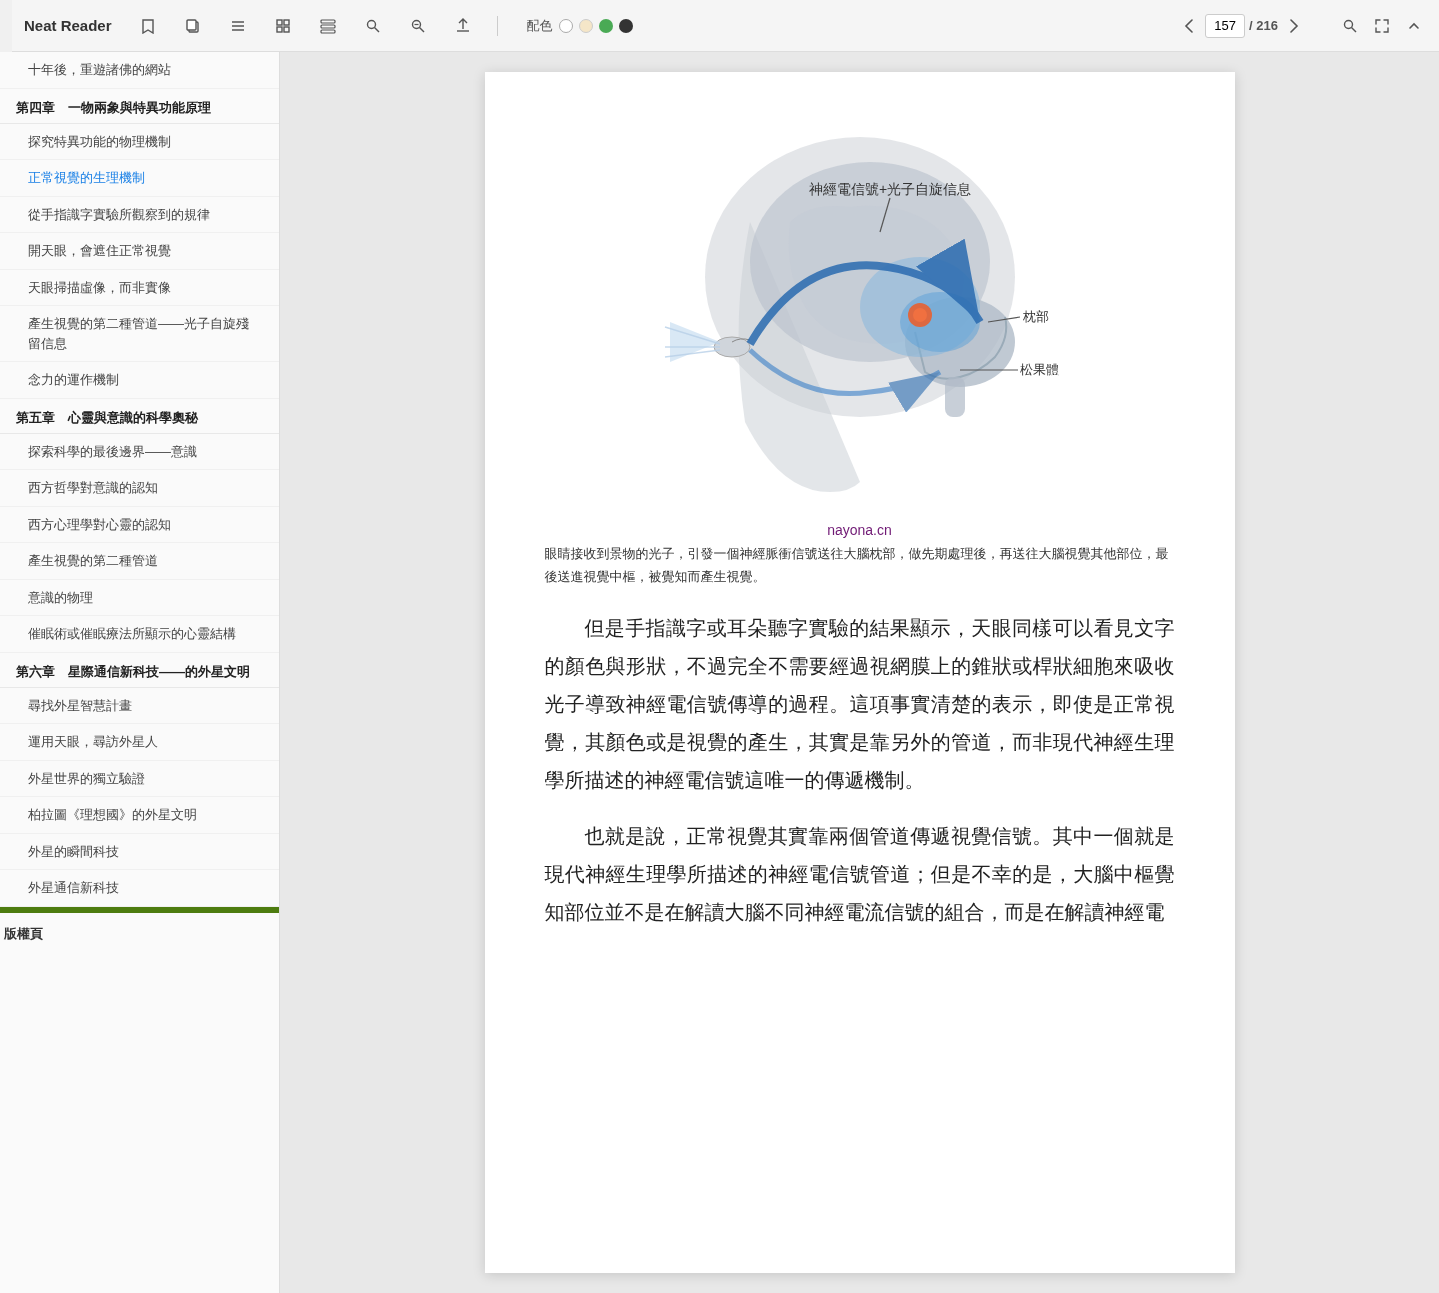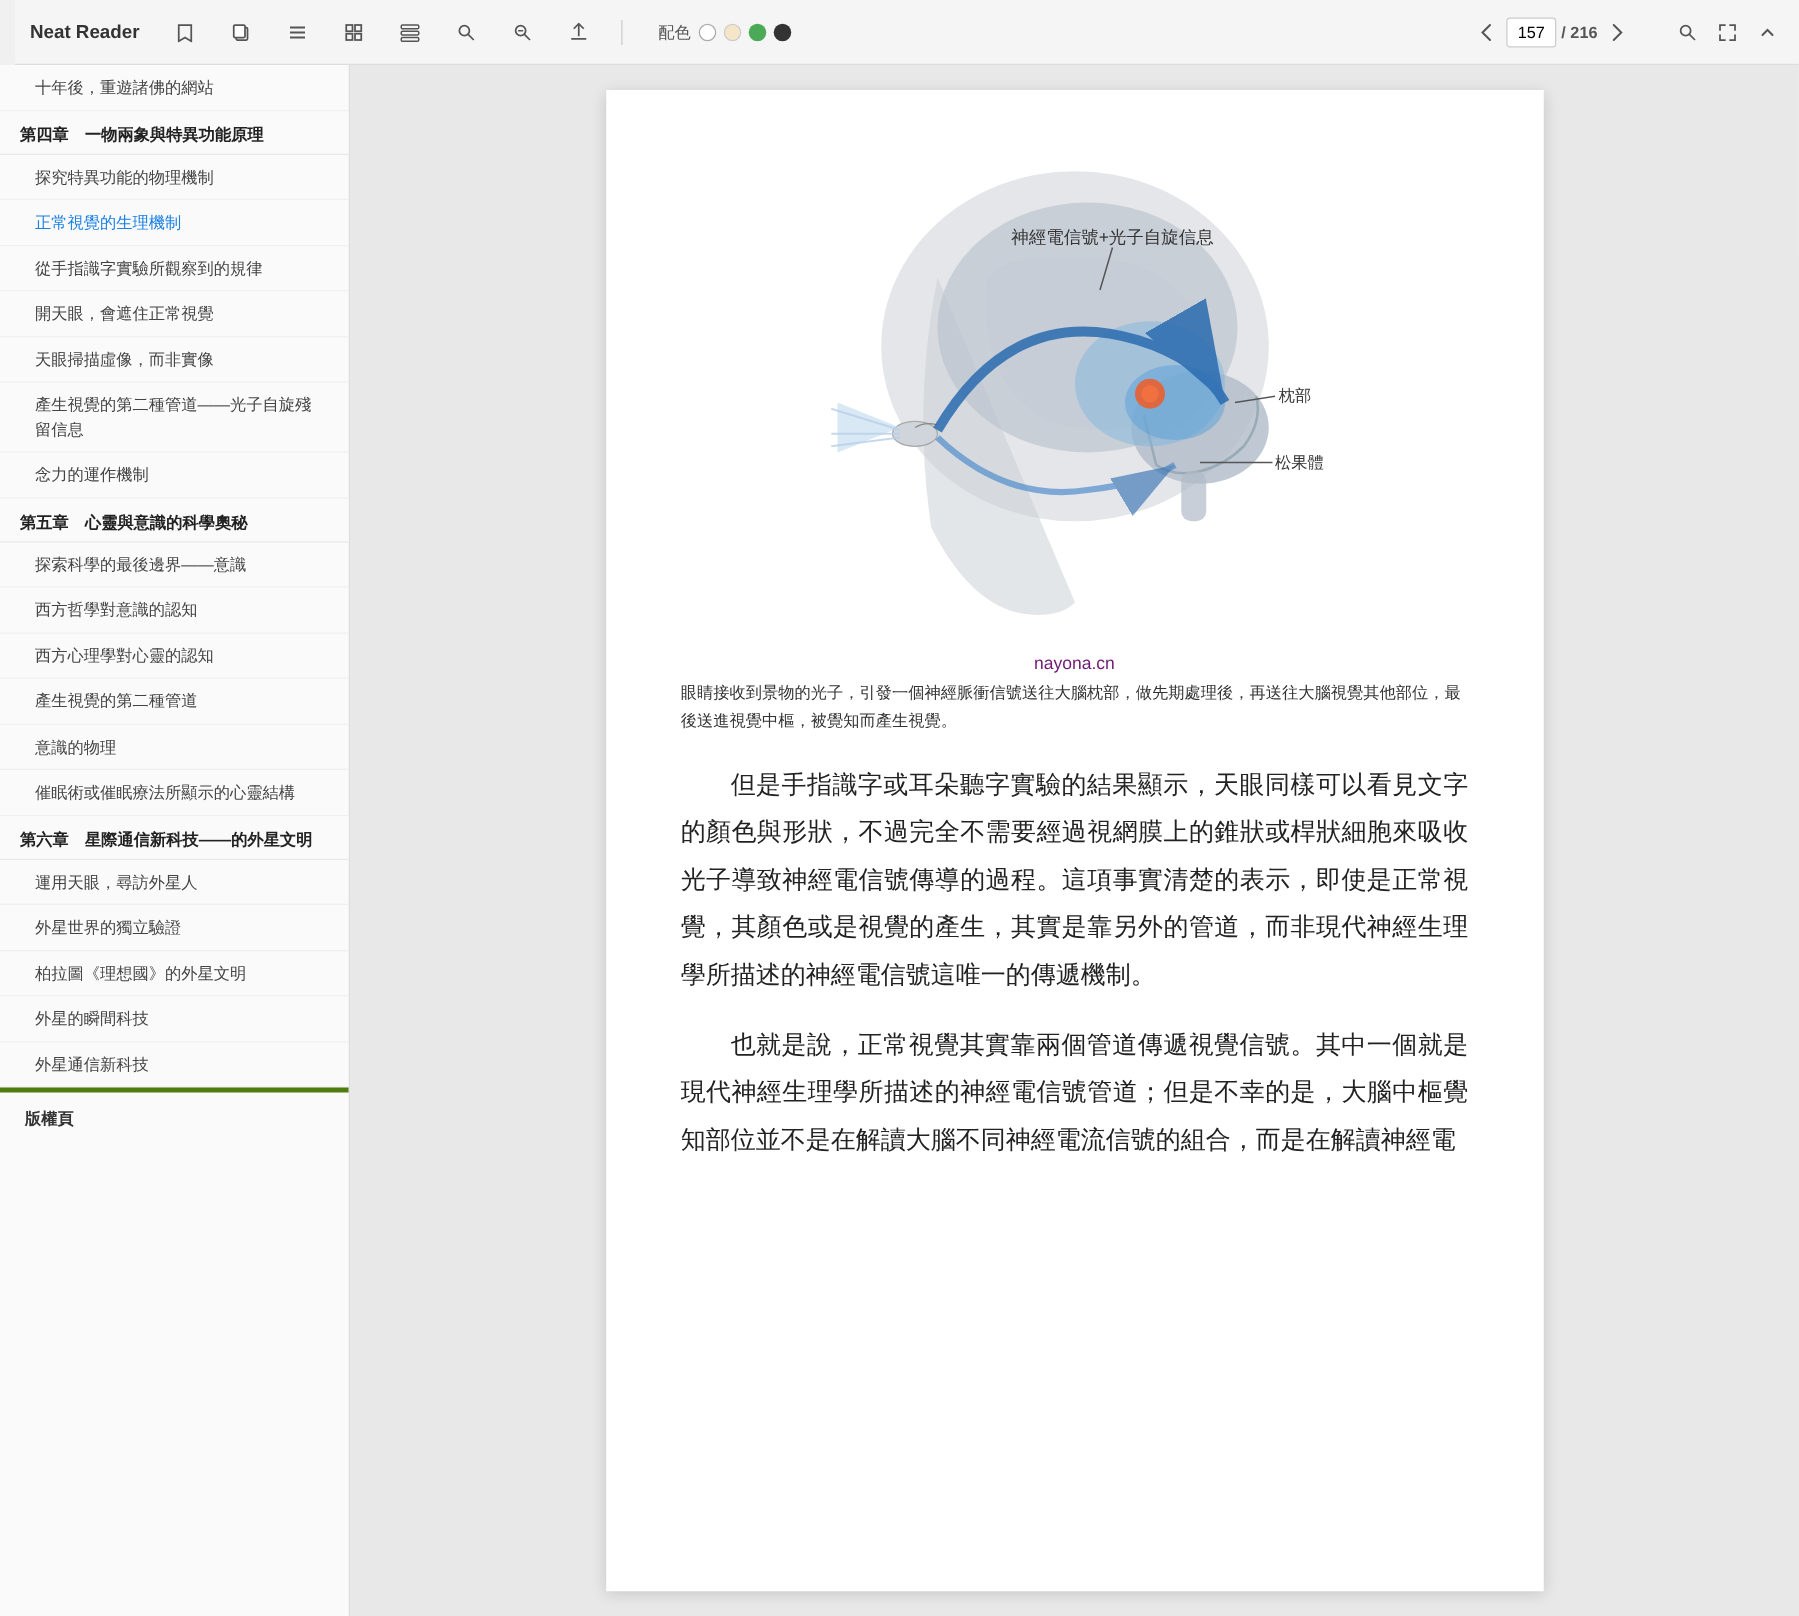--- a/index.html
+++ b/index.html
@@ -84,25 +84,25 @@
     .sidebar-sub {
       padding: 8px 28px;
       font-size: 13px;
       color: #444;
       cursor: pointer;
       border-bottom: 1px solid #f0f0f0;
       line-height: 1.5;
     }
     .sidebar-sub.active { color: #1a80e6; }
     .sidebar-footer {
-      padding: 12px 20px;
+      padding: 12px 4px;
       font-size: 13px;
       color: #333;
       font-weight: 700;
-      border-top: 4px solid #4d7c0f;
+      border-top: 6px solid #4d7c0f;
       font-family: Liberation Serif, serif;
     }
 
     
     .content-area {
       flex: 1;
       background: #e8e8e8;
       overflow-y: auto;
       display: flex;
       justify-content: center;
@@ -275,20 +275,21 @@
     <div class="sidebar-sub">產生視覺的第二種管道——光子自旋殘留信息</div>
     <div class="sidebar-sub">念力的運作機制</div>
     <div class="sidebar-chapter">第五章　心靈與意識的科學奧秘</div>
     <div class="sidebar-sub">探索科學的最後邊界——意識</div>
     <div class="sidebar-sub">西方哲學對意識的認知</div>
     <div class="sidebar-sub">西方心理學對心靈的認知</div>
     <div class="sidebar-sub">產生視覺的第二種管道</div>
     <div class="sidebar-sub">意識的物理</div>
     <div class="sidebar-sub">催眠術或催眠療法所顯示的心靈結構</div>
     <div class="sidebar-chapter">第六章　星際通信新科技——的外星文明</div>
+    <div class="sidebar-sub">尋找外星智慧計畫</div>
     <div class="sidebar-sub">運用天眼，尋訪外星人</div>
     <div class="sidebar-sub">外星世界的獨立驗證</div>
     <div class="sidebar-sub">柏拉圖《理想國》的外星文明</div>
     <div class="sidebar-sub">外星的瞬間科技</div>
     <div class="sidebar-sub">外星通信新科技</div>
     <div class="sidebar-footer">版權頁</div>
   </div>
 
   <div class="content-area">
     <div class="book-page">

